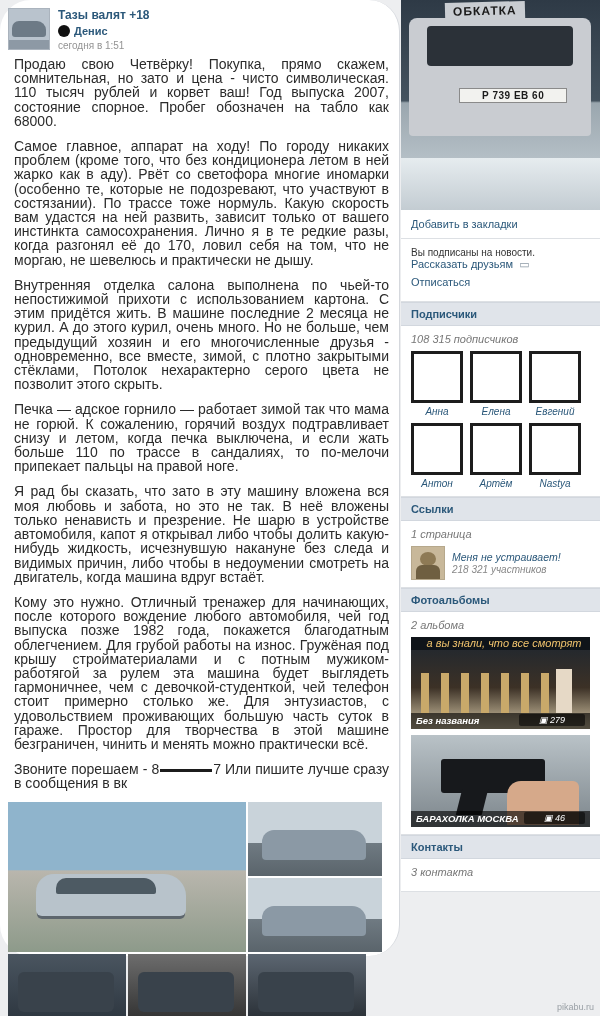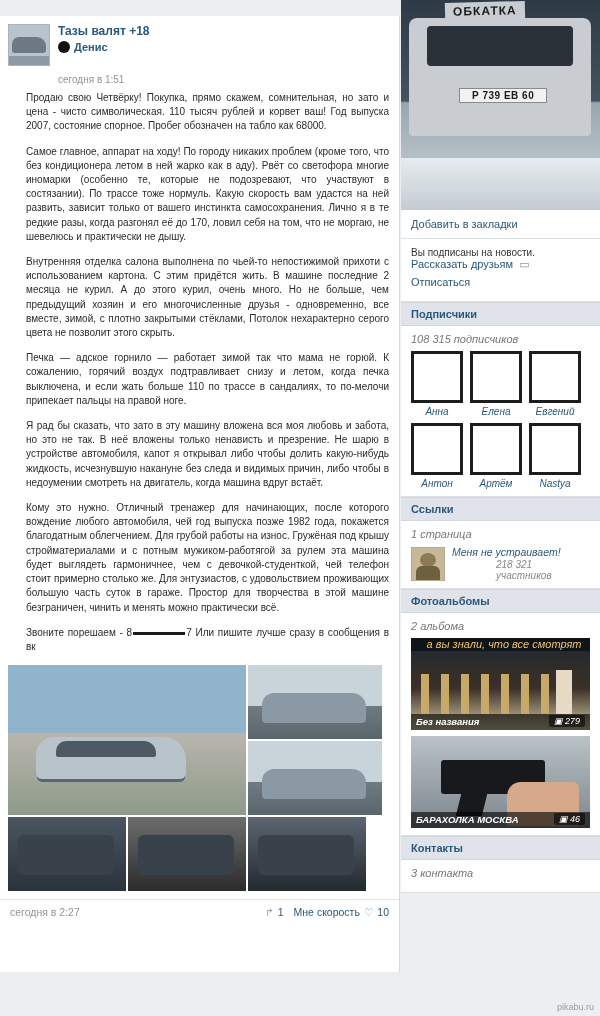--- a/index.html
+++ b/index.html
@@ -6,22 +6,22 @@
   body{
     width:600px;height:1016px;overflow:hidden;
     background:#e8ecf1;
     font-family:"Liberation Sans", sans-serif;
     font-size:11px;color:#333;
   }
   .page{position:relative;width:600px;height:1016px;background:#edeef0;}
 
   
   .left{
-    position:absolute;left:0;top:16px;width:400px;height:956px;
-    background:#ffffff;border-right:1px solid #d5d8dd;box-sizing:border-box;
+    position:absolute;left:0;top:0;width:400px;height:956px;
+    background:#ffffff;border-right:1px solid #d5d8dd;box-sizing:border-box;border-radius:31px;
   }
   .post-head{padding:8px 8px 2px 8px;display:flex;}
   .avatar{
     width:40px;height:40px;background:#b9c3cd;border:1px solid #aab3bd;
     flex:0 0 40px;margin-right:8px;position:relative;overflow:hidden;
   }
   .avatar .car{
     position:absolute;left:3px;top:12px;width:34px;height:16px;
     background:#6d7a86;border-radius:7px 9px 3px 3px;
   }
@@ -29,25 +29,25 @@
   .head-text{flex:1;min-width:0;}
   .group-name{
     color:#2b587a;font-weight:bold;font-size:12px;line-height:14px;
     text-decoration:none;display:block;margin-bottom:2px;
   }
   .author-row{display:flex;align-items:center;height:14px;}
   .author-face{
     width:12px;height:12px;border-radius:50%;background:#111;margin-right:4px;flex:0 0 12px;
   }
   .author-name{color:#2b587a;font-size:11px;font-weight:bold;text-decoration:none;}
-  .post-date{color:#939393;font-size:10px;margin-top:20px;display:block;}
+  .post-date{color:#939393;font-size:10px;margin-top:2px;display:block;}
 
   .post-body{padding:4px 10px 0 10px;}
   .post-body p{
-    margin:0 0 11px 16px;font-size:10px;line-height:14.2px;color:#2b2b2b;text-align:justify;
+    margin:0 0 11px 4px;font-size:14px;line-height:14.2px;color:#2b2b2b;text-align:justify;
   }
   .phone-strike{position:relative;}
   .phone-strike .bar{display:inline-block;height:3px;width:52px;background:#1c1c1c;vertical-align:middle;margin:0 1px;}
 
   .photo-grid{
     display:flex;flex-wrap:wrap;margin:6px 8px 0 8px;gap:2px;
   }
   .ph{background:#9fb0bf;position:relative;overflow:hidden;}
   .ph.big{width:238px;height:150px;background:linear-gradient(#8fb4cc 0%,#8fb4cc 45%,#b9b6ad 46%,#8d9a8a 100%);}
   .ph.big .car2{position:absolute;left:28px;top:72px;width:150px;height:42px;background:#b8c3cb;border-radius:18px 22px 6px 6px;box-shadow:0 4px 0 -1px #5d666d;}
@@ -83,21 +83,21 @@
   .topimg .bootcar{
     position:absolute;left:8px;top:18px;width:182px;height:118px;background:#c9ccd1;border-radius:8px 8px 4px 4px;
   }
   .topimg .bootwin{position:absolute;left:26px;top:26px;width:146px;height:40px;background:#2b3138;border-radius:4px;}
   .topimg .sticker{
     position:absolute;left:44px;top:2px;background:#c9cdd2;color:#1b1b1b;font-weight:bold;
     font-size:12px;letter-spacing:1px;padding:2px 8px;transform:rotate(-1.5deg);
   }
   .topimg .plate{
     position:absolute;left:58px;top:88px;background:#f2f2ef;color:#1b1b1b;font-size:10px;font-weight:bold;
-    padding:1px 12px;border:1px solid #8a8a8a;letter-spacing:.5px;
+    padding:1px 22px;border:1px solid #8a8a8a;letter-spacing:.5px;
   }
   .topimg .snow{position:absolute;left:0;bottom:0;width:199px;height:52px;background:linear-gradient(#e6ecef,#c3ccd2);}
 
   .r-link-box{
     background:#fff;border-bottom:1px solid #dde0e4;padding:8px 10px;
   }
   .r-link{color:#2b587a;text-decoration:none;font-size:11px;display:block;}
   .r-block{background:#fff;border-bottom:1px solid #dde0e4;padding:8px 10px;}
   .r-note{font-size:10px;color:#333;}
   .r-sub{font-size:11px;color:#2b587a;margin-bottom:5px;cursor:pointer;}
@@ -116,21 +116,21 @@
   .fr .nm{color:#2b587a;font-size:10px;text-align:center;margin-top:3px;display:block;overflow:hidden;white-space:nowrap;}
 
   .link-row{display:flex;align-items:center;gap:7px;margin-top:4px;}
   .link-ava{
     width:32px;height:32px;flex:0 0 32px;background:#c8b89a;border:1px solid #b6a versus;
     border:1px solid #b6a88c;position:relative;overflow:hidden;
   }
   .link-ava .h{position:absolute;left:8px;top:5px;width:16px;height:14px;border-radius:50%;background:#8e7a55;}
   .link-ava .b{position:absolute;left:4px;top:18px;width:24px;height:14px;border-radius:6px 6px 0 0;background:#6f5f41;}
   .link-name{color:#2b587a;font-size:10.5px;line-height:13px;}
-  .link-meta{color:#888;font-size:10px;margin-left:44px;}
+  .link-meta{color:#888;font-size:10px;}
 
   .album{margin-top:6px;position:relative;width:179px;height:92px;overflow:hidden;background:#12161b;}
   .album.a1{background:linear-gradient(#1d2630,#3c3126 55%,#d7c9a8);}
   .album.a2{background:linear-gradient(#b9c2c7,#7d868c);}
   .album .topbar{
     position:absolute;left:0;top:0;width:186px;height:13px;background:#0f1419;color:#f0c36d;
     font-size:11px;line-height:13px;text-align:center;
   }
   .album .gun{
     position:absolute;left:30px;top:24px;width:104px;height:34px;background:#17191c;border-radius:3px;
@@ -141,21 +141,21 @@
   .album .hand{position:absolute;left:96px;top:46px;width:72px;height:44px;background:#d6a98a;border-radius:14px 6px 0 0;}
   .album .statues{position:absolute;left:10px;bottom:16px;width:158px;height:40px;
     background:repeating-linear-gradient(90deg,#c9a96a 0 8px,transparent 8px 20px);}
   .album .girl{position:absolute;right:18px;bottom:16px;width:16px;height:44px;background:#e6d9c6;}
   .album .cap{
     position:absolute;left:0;bottom:0;width:179px;height:16px;background:rgba(0,0,0,.62);
     color:#fff;font-size:9.5px;font-weight:bold;line-height:16px;padding-left:5px;box-sizing:border-box;
   }
   .album .badge{
     position:absolute;right:5px;bottom:3px;background:rgba(0,0,0,.55);color:#fff;font-size:9px;
-    padding:0 5px;border-radius:2px;line-height:12px;
+    padding:0 20px;border-radius:2px;line-height:12px;
   }
   .wm{position:absolute;right:6px;bottom:4px;color:#9aa0a6;font-size:9px;}
 </style>
 </head>
 <body>
 
 <div class="page">
 
   <div class="left">
 

